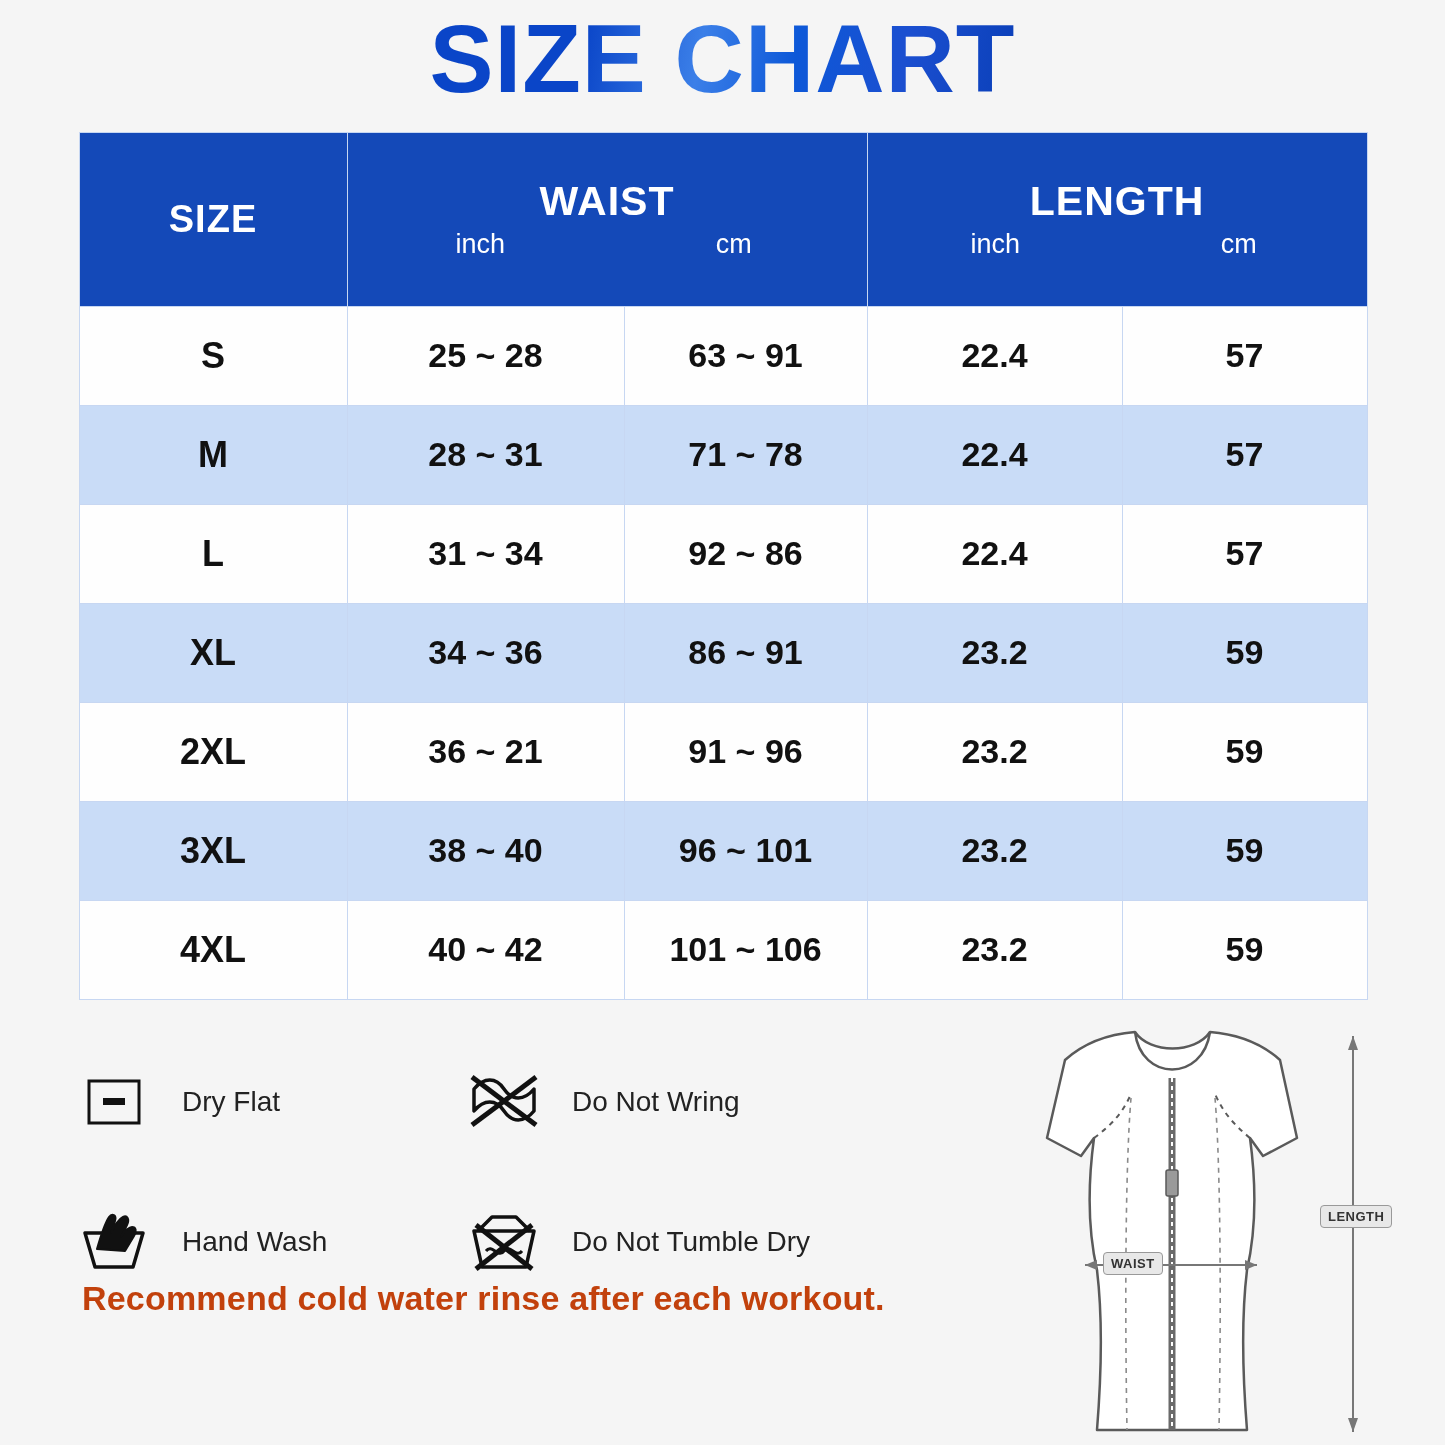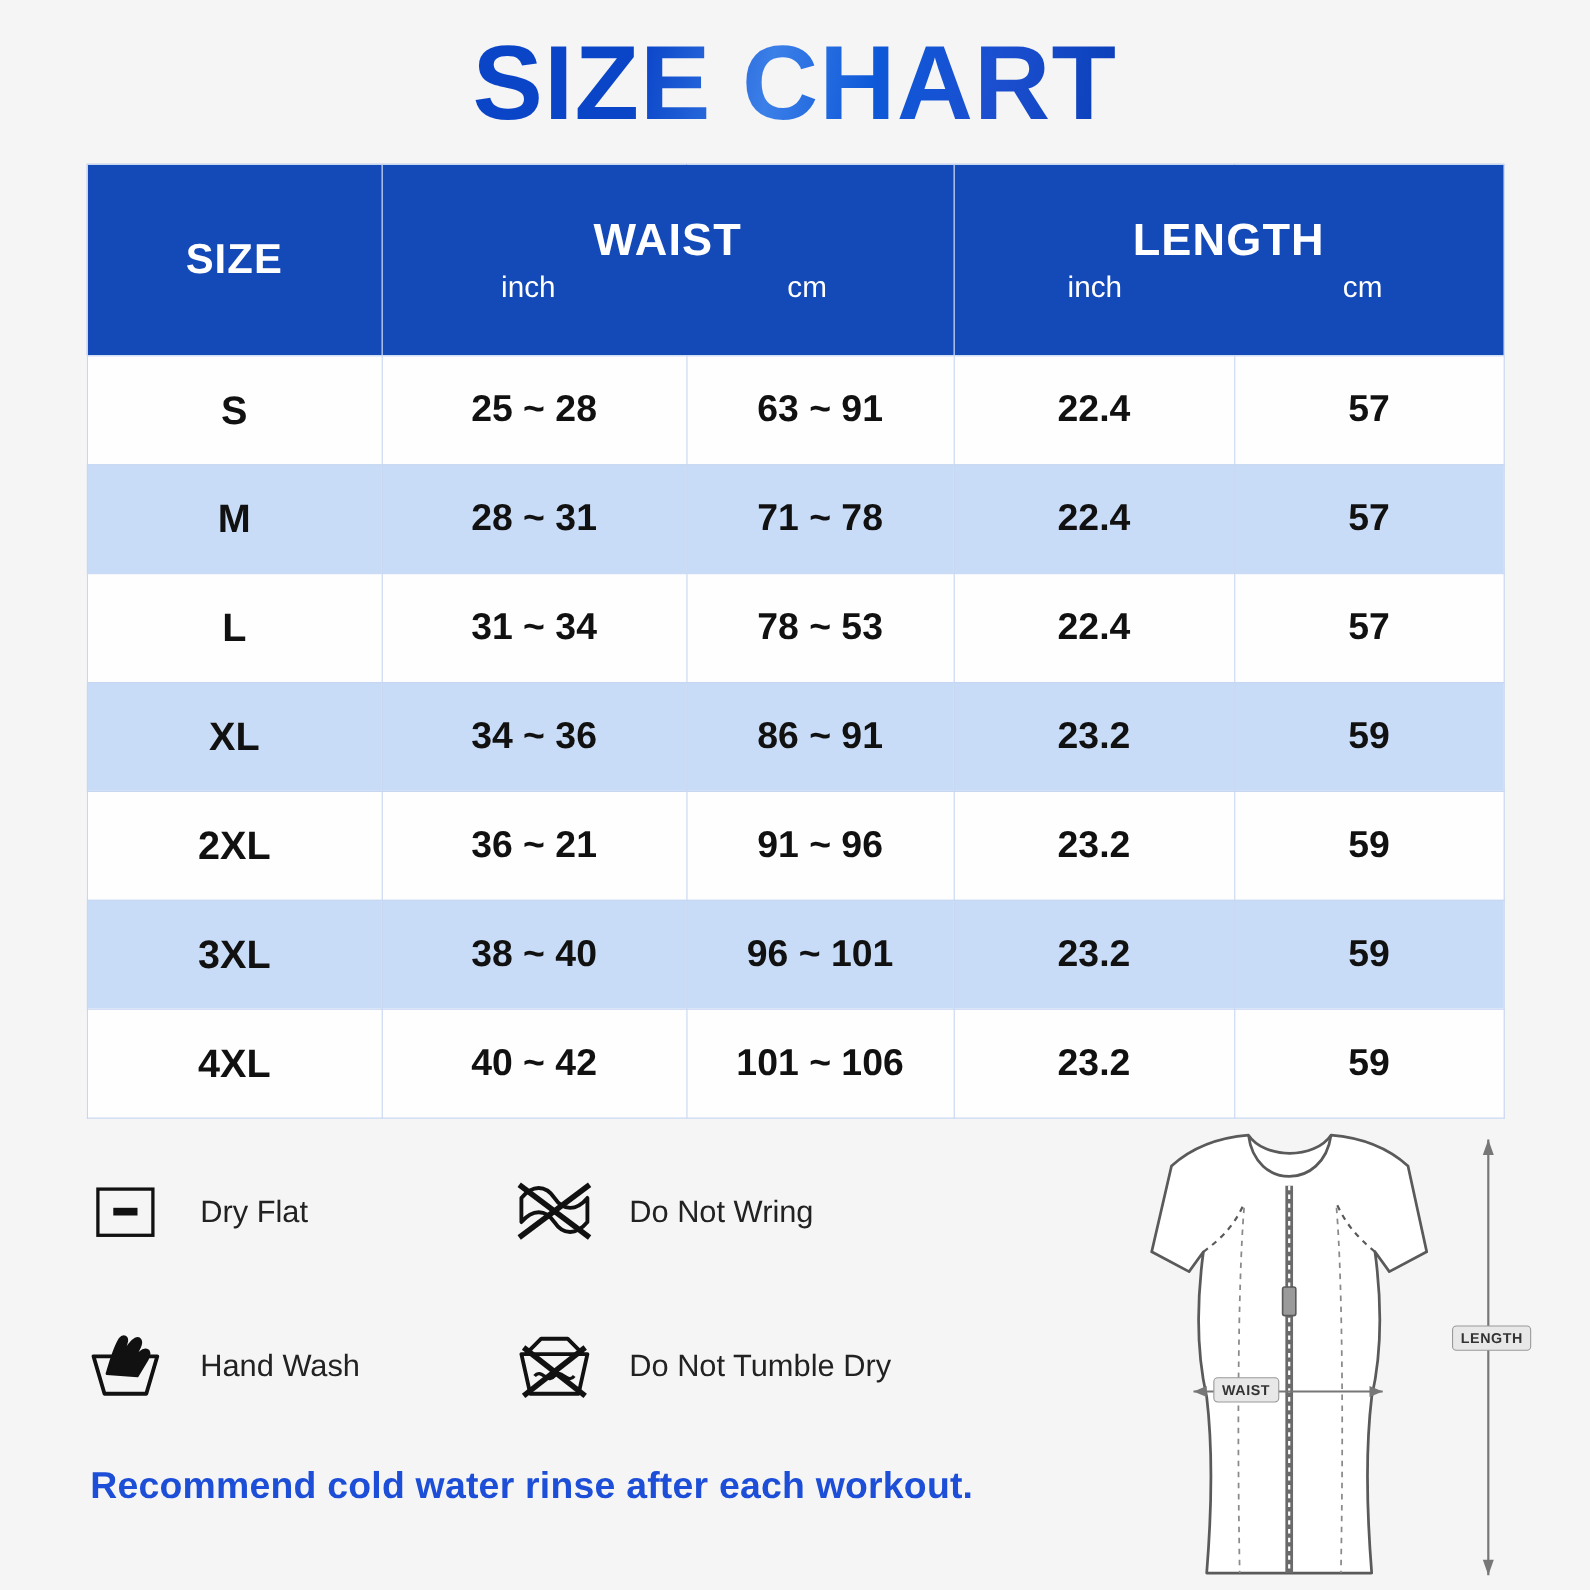--- a/index.html
+++ b/index.html
@@ -11,21 +11,21 @@
     height: 1445px;
     background: #f5f5f5;
     font-family: "Liberation Sans", sans-serif;
     overflow: hidden;
     position: relative;
   }
 
   
   .title-wrap {
     text-align: center;
-    padding-top: 26px;
+    padding-top: 9px;
   }
   .title {
     font-size: 96px;
     font-weight: bold;
     letter-spacing: 1px;
     background: linear-gradient(100deg, #0a45c8 0%, #0a45c8 26%, #3b7fe8 46%, #0d58d8 62%, #1b4fd0 80%, #0a3fb8 100%);
     -webkit-background-clip: text;
     background-clip: text;
     color: transparent;
     display: inline-block;
@@ -132,24 +132,24 @@
     font-size: 28px;
     color: #222;
     margin-left: 26px;
     font-weight: normal;
   }
 
   
   .recommend {
     position: absolute;
     left: 82px;
-    top: 1332px;
+    top: 1279px;
     font-size: 34px;
     font-weight: bold;
-    color: #1d4ed8;
+    color: #c2410c;
     letter-spacing: 0.2px;
   }
 
   
   .garment {
     position: absolute;
     left: 945px;
     top: 1020px;
     width: 440px;
     height: 425px;
@@ -218,21 +218,21 @@
       <tr class="alt">
         <td class="size-cell">M</td>
         <td>28 ~ 31</td>
         <td>71 ~ 78</td>
         <td>22.4</td>
         <td>57</td>
       </tr>
       <tr>
         <td class="size-cell">L</td>
         <td>31 ~ 34</td>
-        <td>78 ~ 53</td>
+        <td>92 ~ 86</td>
         <td>22.4</td>
         <td>57</td>
       </tr>
       <tr class="alt">
         <td class="size-cell">XL</td>
         <td>34 ~ 36</td>
         <td>86 ~ 91</td>
         <td>23.2</td>
         <td>59</td>
       </tr>

